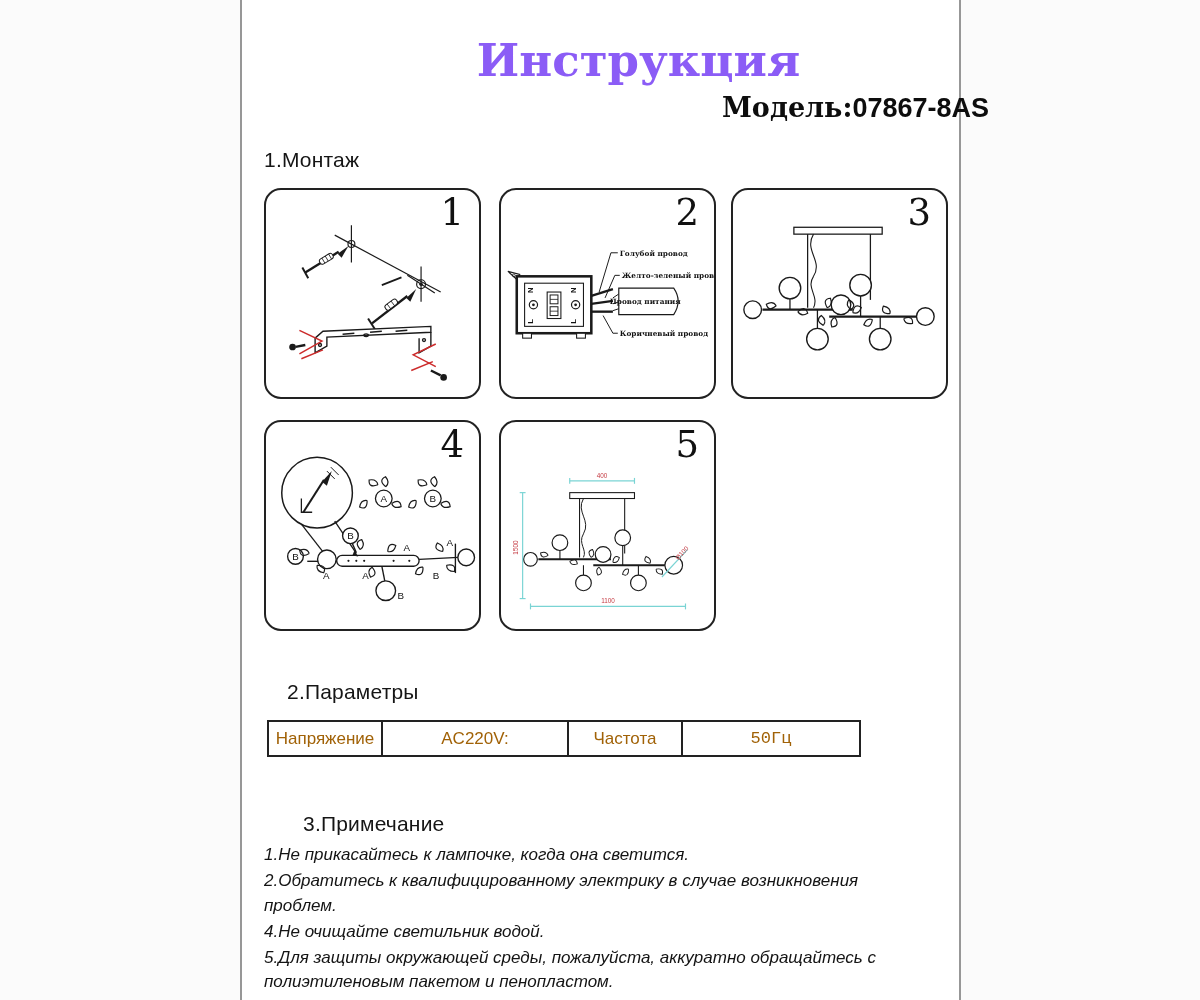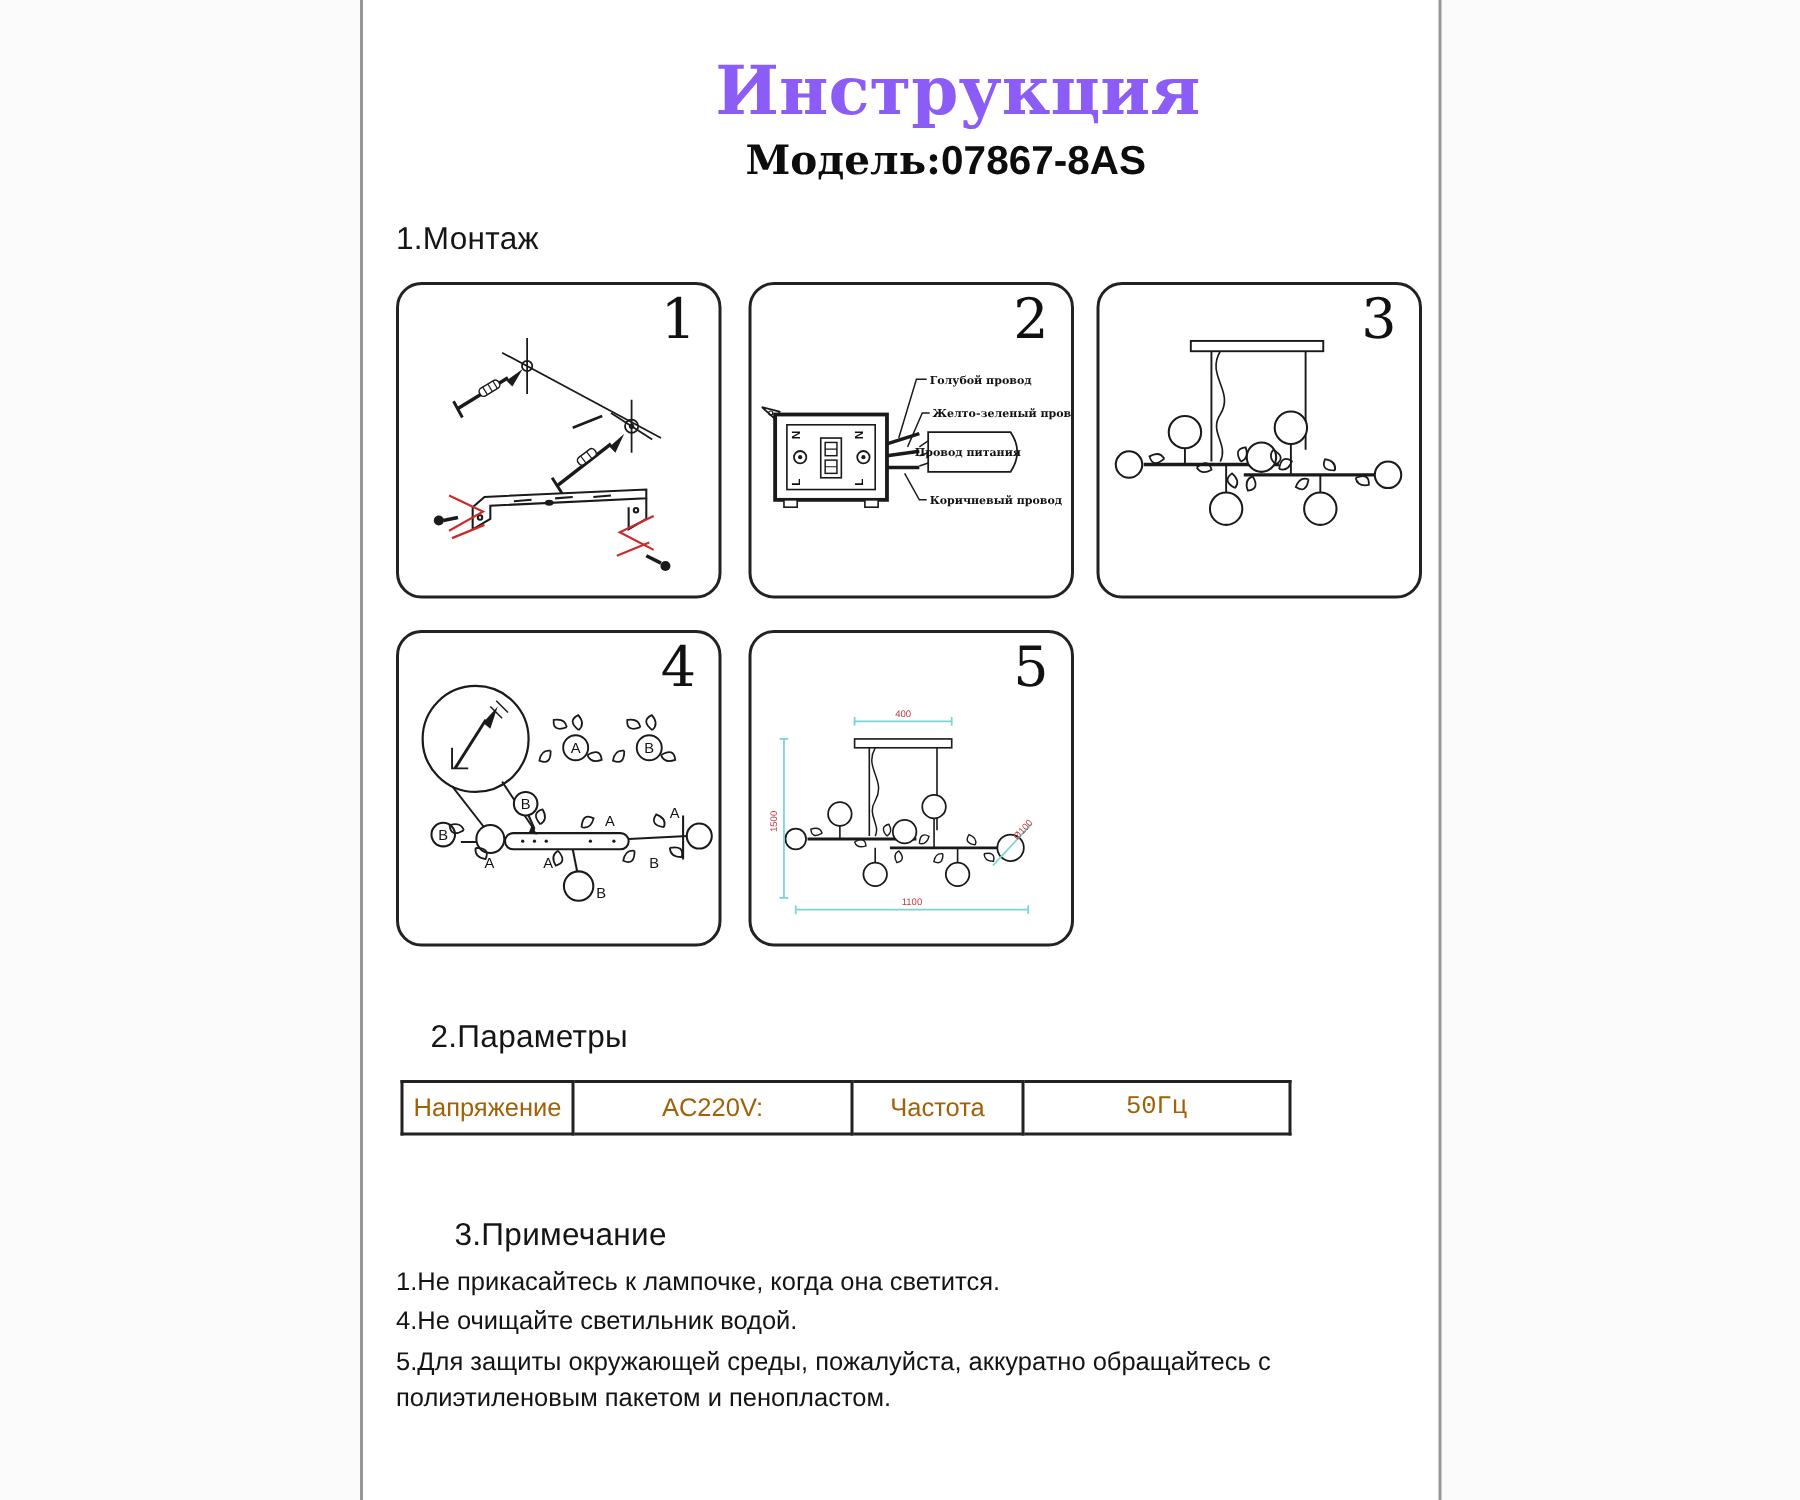--- a/index.html
+++ b/index.html
@@ -13,21 +13,21 @@
     position:absolute;left:240px;top:0;width:721px;height:1000px;
     background:#ffffff;border-left:2px solid #979797;border-right:2px solid #979797;
     box-sizing:border-box;
   }
   .title{
     position:absolute;top:36px;left:0;width:100%;text-align:center;
     transform:translateX(38px);
     font-family:"DejaVu Serif",serif;font-weight:bold;font-size:45px;line-height:1.1;color:#8b5cf6;
   }
   .model-line{
-    position:absolute;top:92px;left:0;width:100%;text-align:center;
+    position:absolute;top:92px;left:0;width:100%;text-align:right;
     transform:translateX(30px);font-size:27px;color:#0d0d0d;
   }
   .model-label{font-family:"DejaVu Serif",serif;font-weight:bold;}
   .model-value{font-family:"Liberation Sans",sans-serif;font-weight:bold;}
   .section-heading{
     position:absolute;left:22px;font-size:21px;color:#151515;letter-spacing:.2px;
   }
   #sec1{top:148px;}
   #sec2{top:680px;margin-left:23px;}
   #sec3{top:812px;margin-left:39px;}
@@ -47,21 +47,21 @@
   #p5{left:257px;top:420px;}
   .params-table{
     position:absolute;left:25px;top:720px;border-collapse:collapse;
   }
   .params-table td{
     border:2px solid #222;height:33px;text-align:center;
     font-size:17px;color:#a16207;padding:0 4px;
   }
   .col-l1{width:104px;} .col-v1{width:176px;} .col-l2{width:104px;} .col-v2{width:168px;font-family:Liberation Mono, monospace;}
   .notes{position:absolute;left:22px;top:843px;width:648px;}
-  .notes p{margin:0 0 2px 0;font-size:17px;line-height:1.43;color:#141414;}
+  .notes p{margin:0 0 2px 0;font-size:17px;line-height:1.43;color:#141414;font-style:italic;}
   svg text{font-family:"Liberation Sans",sans-serif;}
   .wire-label{font-family:"DejaVu Serif",serif;font-weight:bold;font-size:7.5px;fill:#111;}
   .dim-text{fill:#c53b43;font-size:6.5px;}
 </style>
 </head>
 <body>
 
 <div class="sheet">
 
   <div class="title">Инструкция</div>
@@ -355,17 +355,18 @@
         <td class="col-l2">Частота</td>
         <td class="col-v2">50Гц</td>
       </tr>
     </tbody>
   </table>
 
   <div class="section-heading" id="sec3">3.Примечание</div>
 
   <div class="notes">
     <p>1.Не прикасайтесь к лампочке, когда она светится.</p>
+    <p>2.Обратитесь к квалифицированному электрику в случае возникновения проблем.</p>
     <p>4.Не очищайте светильник водой.</p>
     <p>5.Для защиты окружающей среды, пожалуйста, аккуратно обращайтесь с полиэтиленовым пакетом и пенопластом.</p>
   </div>
 
 </div>
 
 </body></html>

